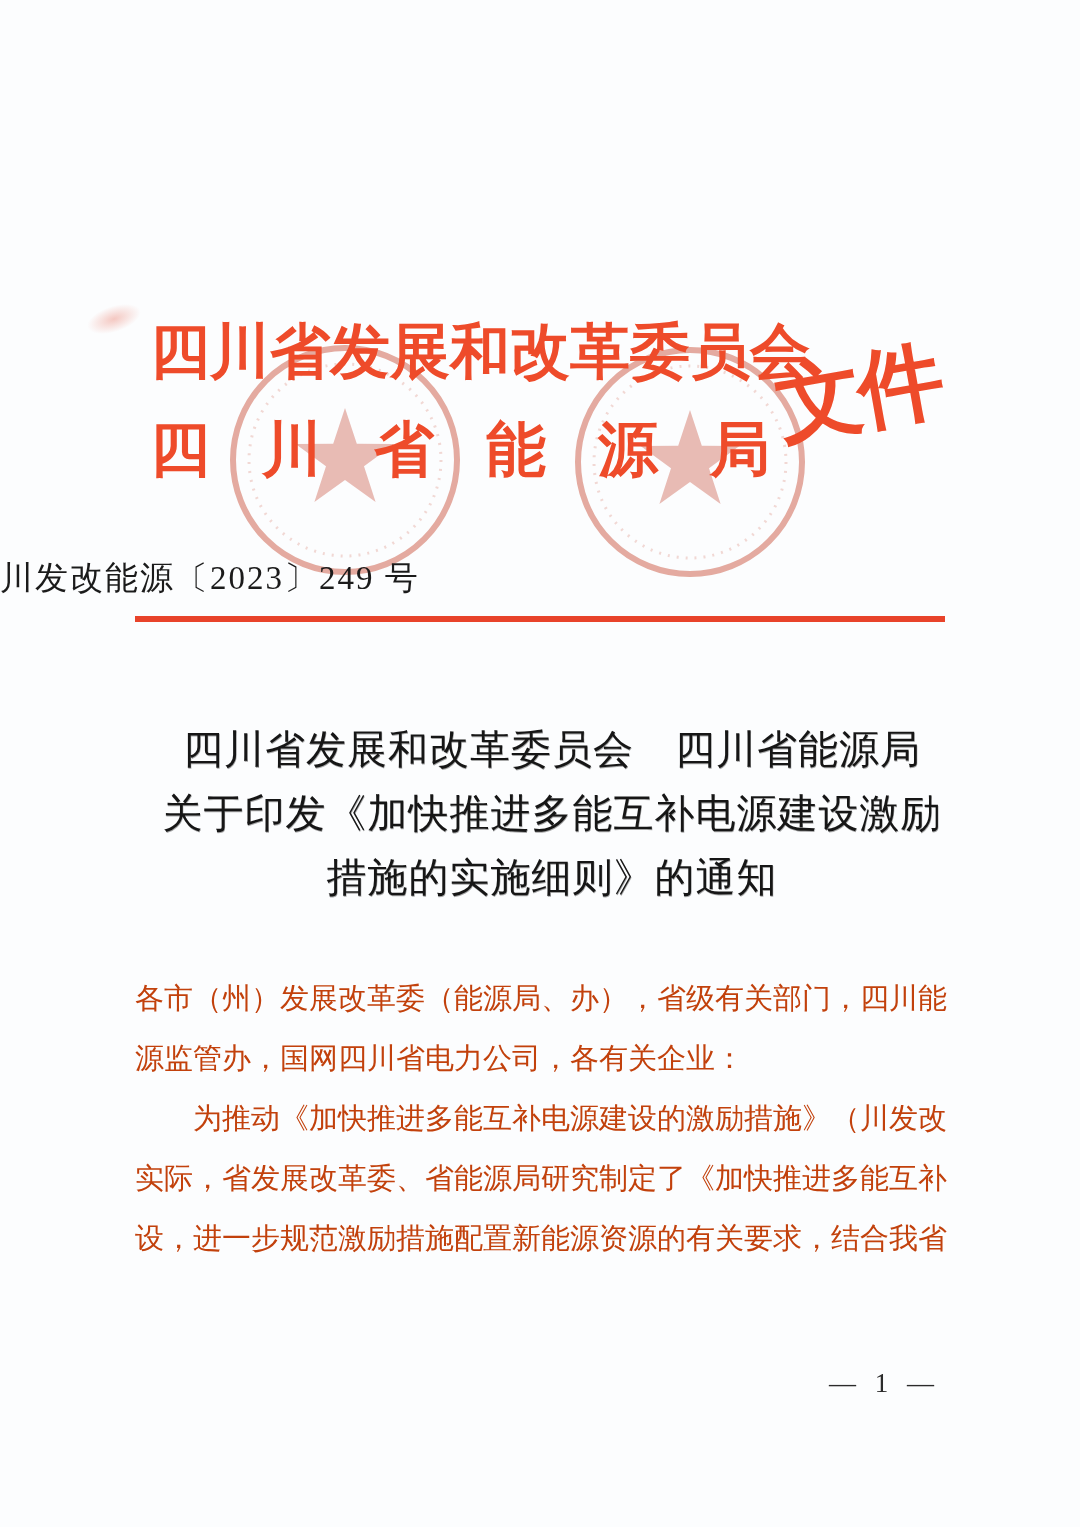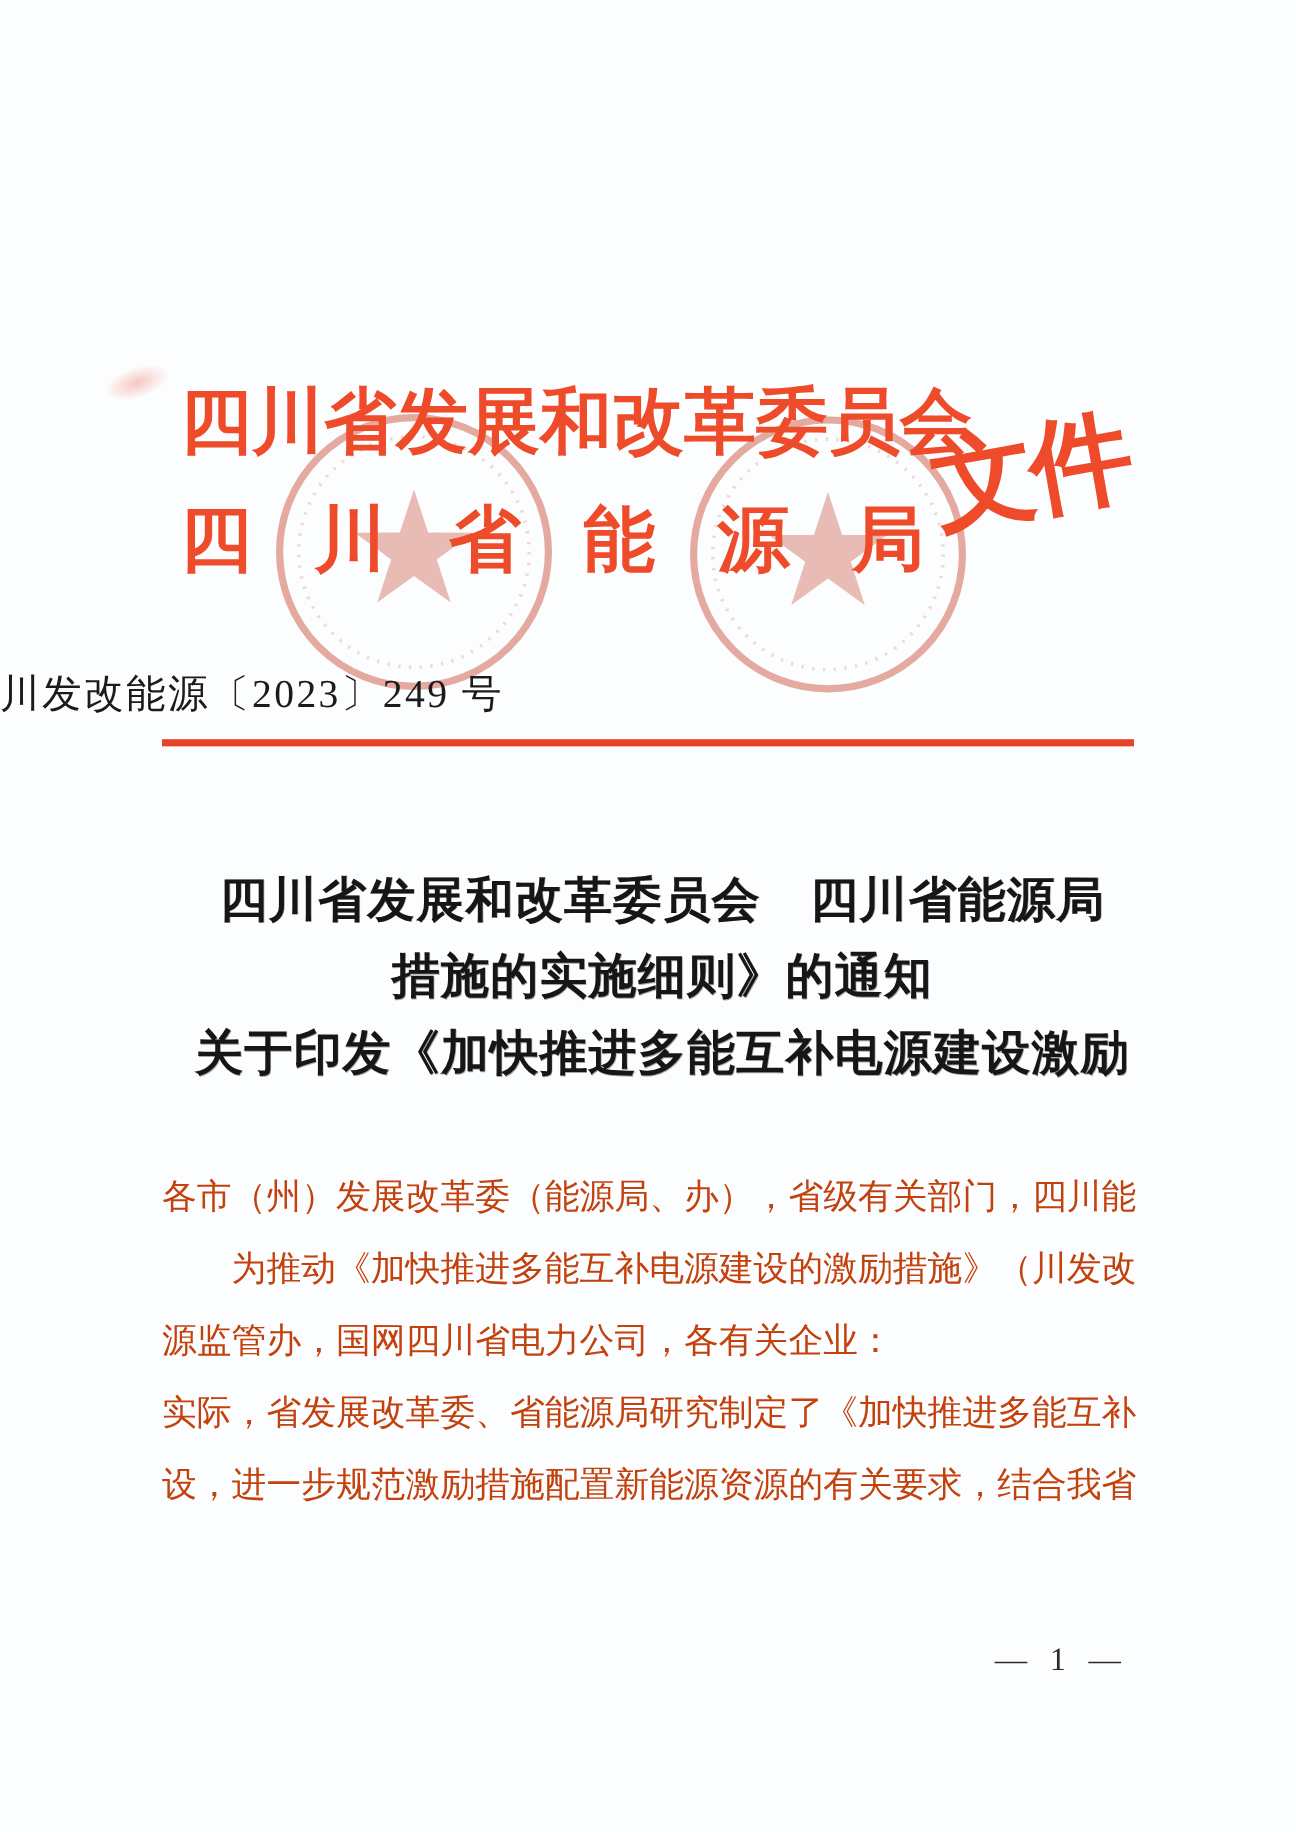--- a/index.html
+++ b/index.html
@@ -54,21 +54,21 @@
   .red-rule{
     position:absolute;left:135px;top:616px;width:810px;height:6px;
     background:var(--line-red);z-index:3;
   }
   
   .title-block{
     position:absolute;left:0;top:718px;width:100%;
     text-align:center;z-index:3;
   }
   .title-line{
-    font-size:40px;line-height:64px;font-weight:700;
+    font-size:40px;line-height:64px;font-weight:400;
     color:#161616;letter-spacing:1px;
     text-shadow:0.6px 0.6px 0 rgba(0,0,0,0.35);
     margin-left:24px;
   }
   
   .body-block{
     position:absolute;left:135px;top:968px;width:810px;z-index:3;
   }
   .body-line{
     font-size:29px;line-height:60px;height:60px;
@@ -122,27 +122,27 @@
     <circle cx="118" cy="118" r="112" fill="none" stroke="rgba(204,88,66,0.50)" stroke-width="6"></circle>
     <circle cx="118" cy="118" r="96" fill="none" stroke="rgba(204,88,66,0.22)" stroke-width="3" stroke-dasharray="2 7"></circle>
     <polygon points="118,66 129.8,101.8 167.4,101.9 137,124.2 148.6,160.1 118,138 87.4,160.1 99,124.2 68.6,101.9 106.2,101.8" fill="rgba(206,96,78,0.42)"></polygon>
   </svg>
 
   <div class="doc-number">川发改能源〔2023〕249 号</div>
   <div class="red-rule"></div>
 
   <div class="title-block">
     <div class="title-line">四川省发展和改革委员会　四川省能源局</div>
+    <div class="title-line">关于印发《加快推进多能互补电源建设激励</div>
     <div class="title-line">措施的实施细则》的通知</div>
-    <div class="title-line">关于印发《加快推进多能互补电源建设激励</div>
   </div>
 
   <div class="body-block">
     <div class="body-line j">各市（州）发展改革委（能源局、办），省级有关部门，四川能</div>
+    <div class="body-line">源监管办，国网四川省电力公司，各有关企业：</div>
     <div class="body-line j indent">为推动《加快推进多能互补电源建设的激励措施》（川发改</div>
-    <div class="body-line">源监管办，国网四川省电力公司，各有关企业：</div>
     <div class="body-line j">实际，省发展改革委、省能源局研究制定了《加快推进多能互补</div>
     <div class="body-line j">设，进一步规范激励措施配置新能源资源的有关要求，结合我省</div>
   </div>
 
   <div class="page-number">— 1 —</div>
 
 </div>
 
 </body></html>

